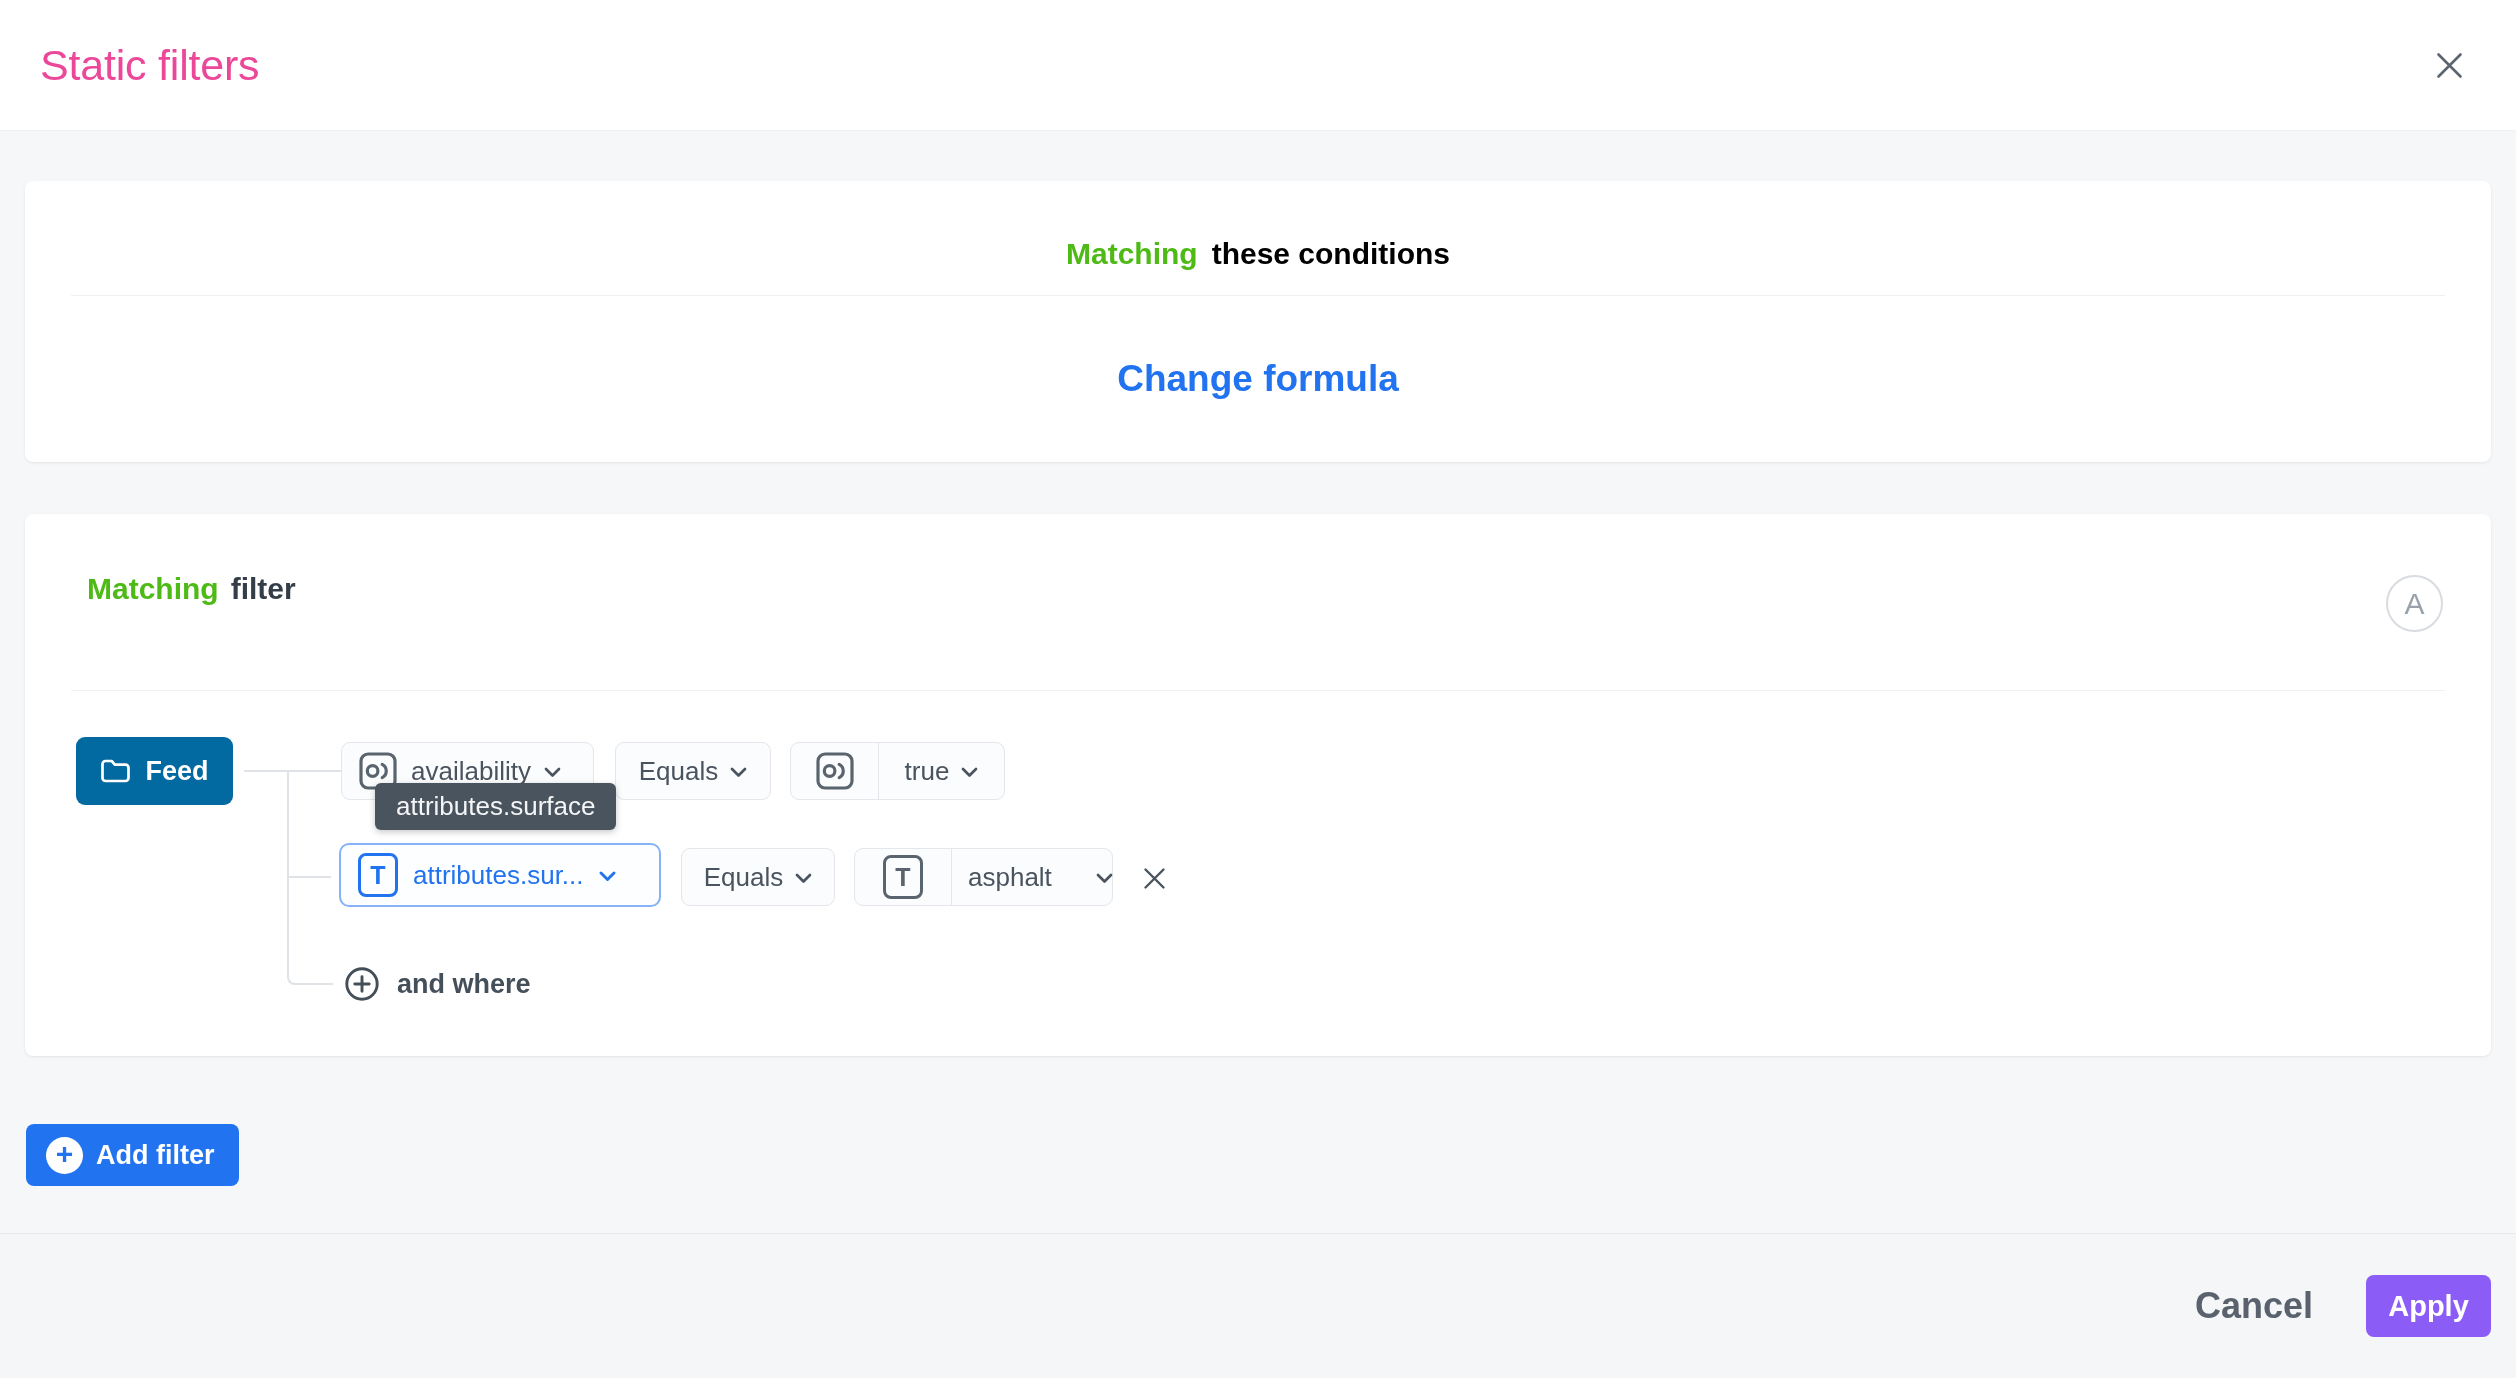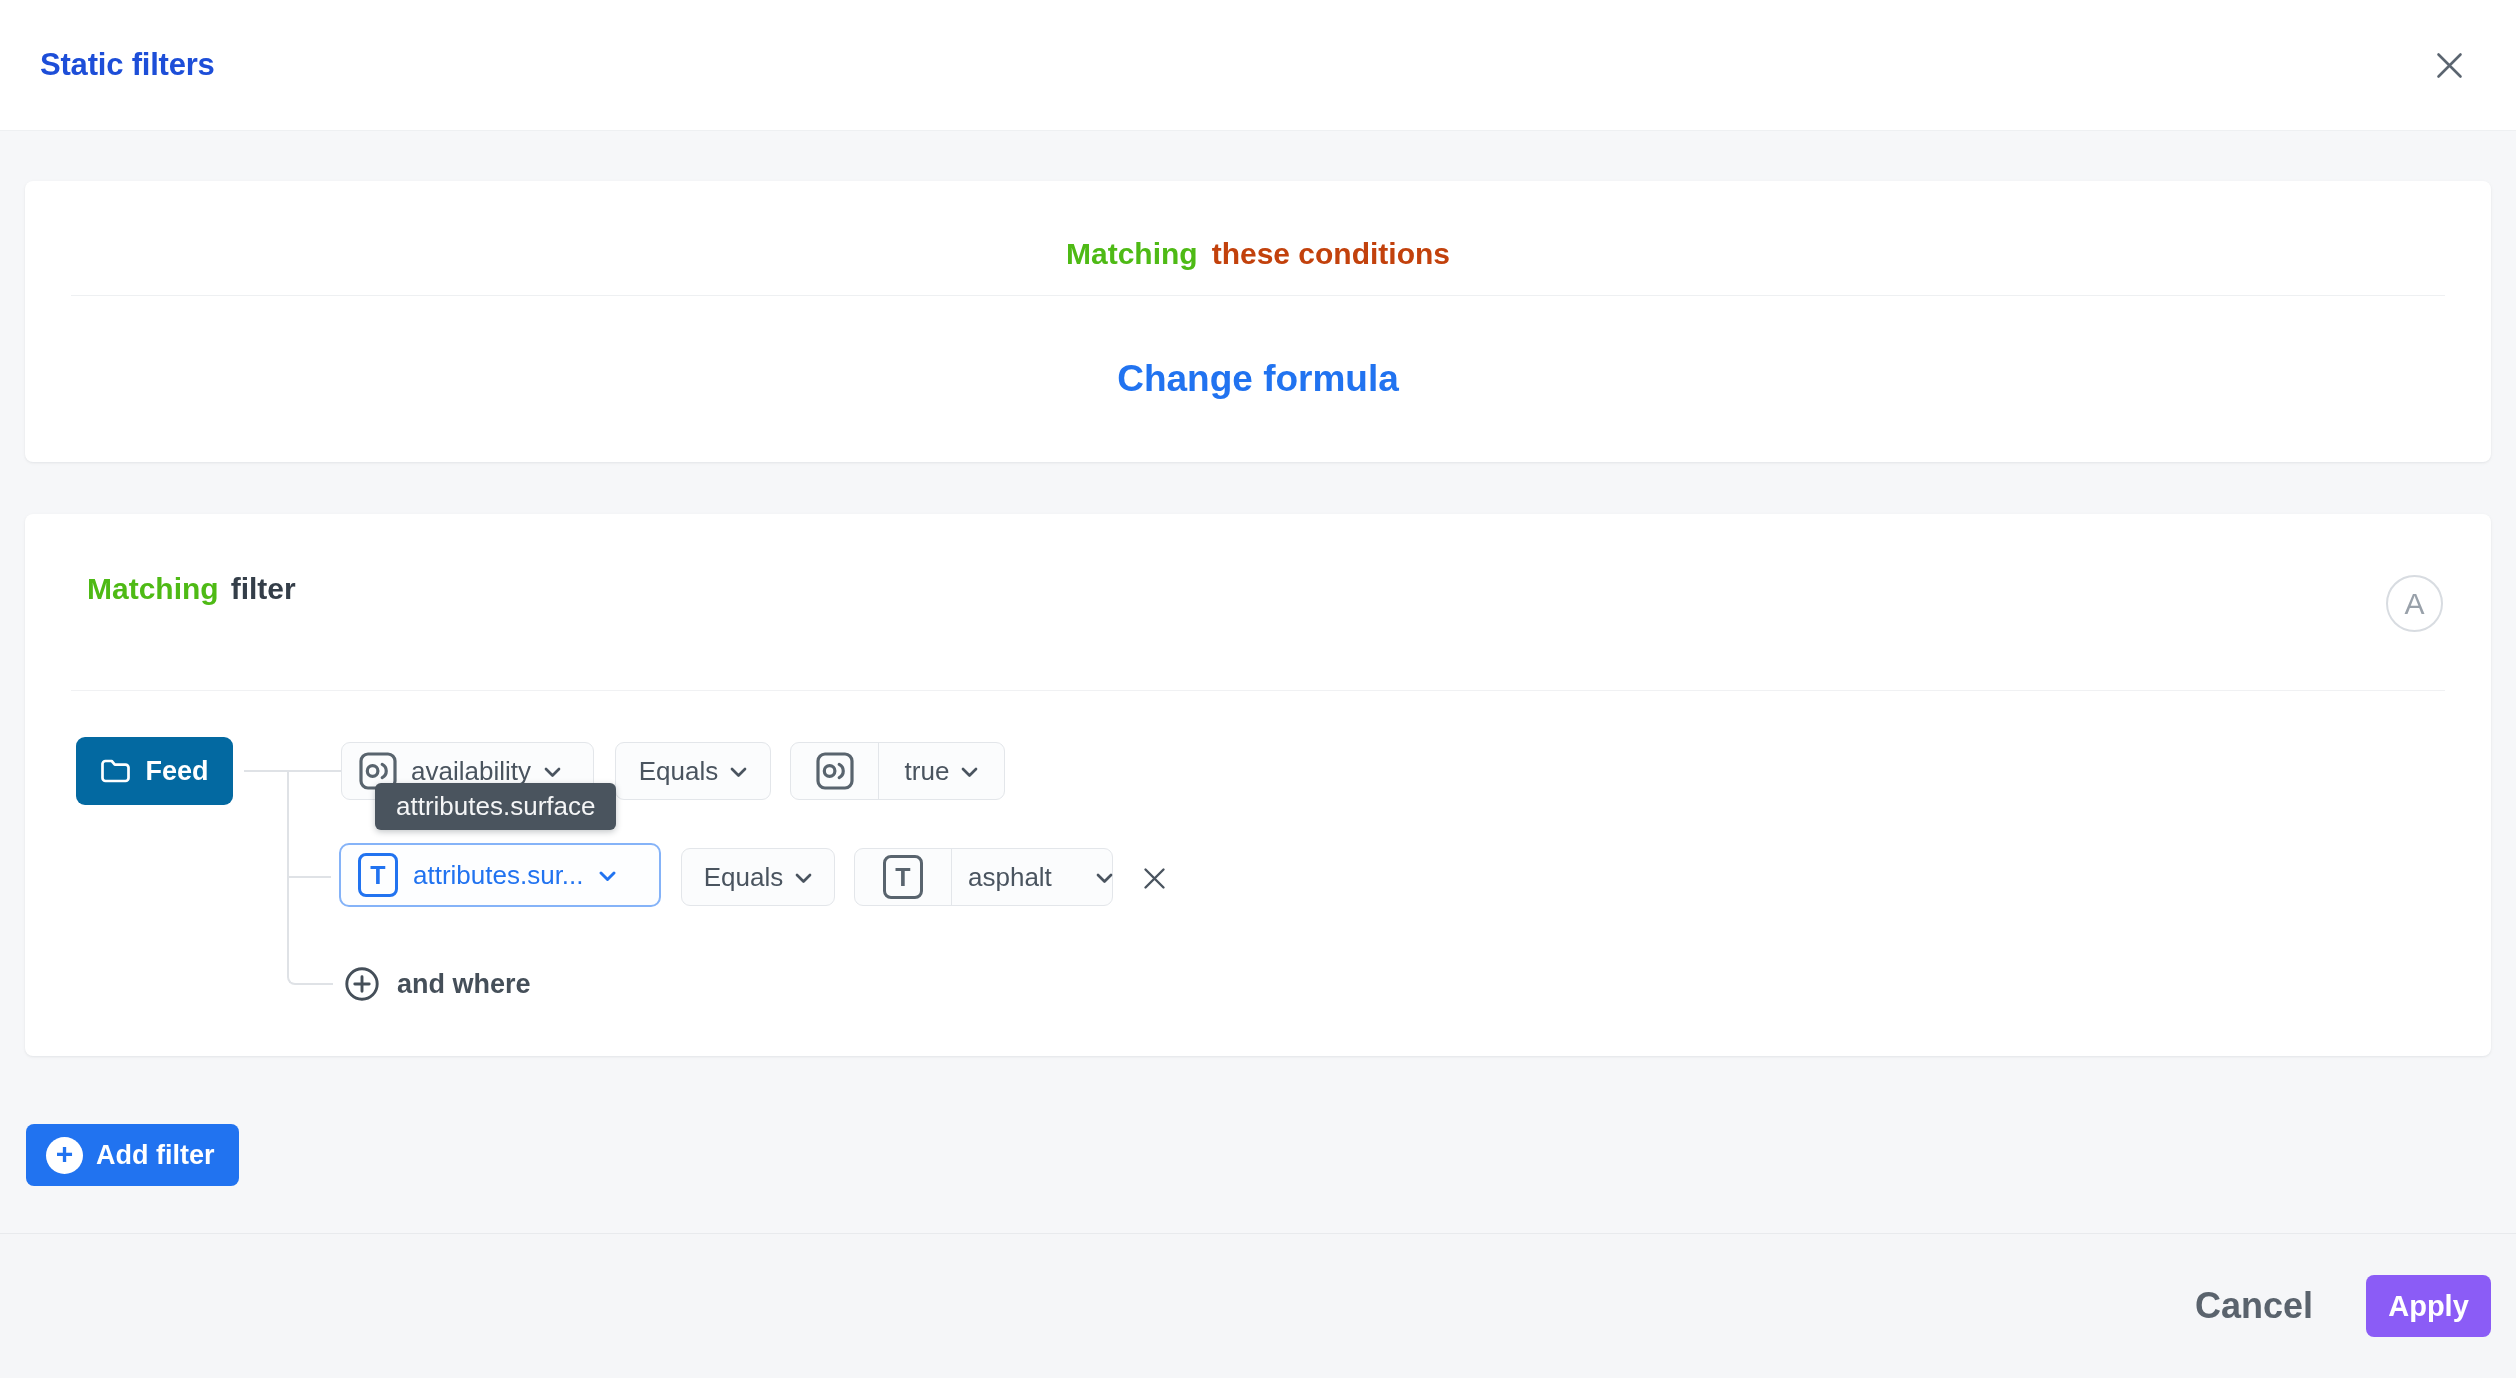--- a/index.html
+++ b/index.html
@@ -11,36 +11,36 @@
     overflow:hidden;
   }
   .page { width:2516px; height:1378px; display:flex; flex-direction:column; }
 
   
   .modal-header {
     height:131px; background:#ffffff; flex:0 0 auto;
     display:flex; align-items:center; justify-content:space-between;
     padding:0 44px 0 40px; border-bottom:1px solid #eef0f2;
   }
-  .page-title { font-size:31px; font-weight:700; color:#1d4ed8; letter-spacing:-0.2px; }
+  .page-title { font-size:43px; font-weight:400; color:#ec4899; letter-spacing:-0.2px; }
   .close-btn { background:none; border:none; cursor:pointer; width:46px; height:46px;
     display:flex; align-items:center; justify-content:center; }
 
   
   .main { flex:1 1 auto; padding:50px 25px 0; }
   .card {
     background:#ffffff; border-radius:8px;
     box-shadow:0 1px 2px rgba(20,30,40,.05), 0 1px 4px rgba(20,30,40,.04);
   }
 
   
   .formula-card { height:281px; margin-bottom:52px; }
   .formula-title { padding-top:56px; text-align:center; font-size:30px; font-weight:700; }
   .formula-title .hl { color:#4eba15; margin-right:14px; }
-  .formula-title .rest { color:#c2410c;margin-top:34px; }
+  .formula-title .rest { color:#000000;margin-top:34px; }
   .formula-divider { border:none; border-top:1px solid #eef0f2; margin:24px 46px 0; }
   .change-formula { display:block; margin:62px auto 8px; background:none; border:none;
     color:#2173f0; font-size:37px; font-weight:700; cursor:pointer;
     font-family:"Liberation Sans", sans-serif; text-align:center; }
 
   
   .filter-card { position:relative; height:542px; }
   .filter-title { position:absolute; left:62px; top:58px; font-size:30px; font-weight:700; }
   .filter-title .hl { color:#4eba15; margin-right:12px; }
   .filter-title .rest { color:#343e49; }

